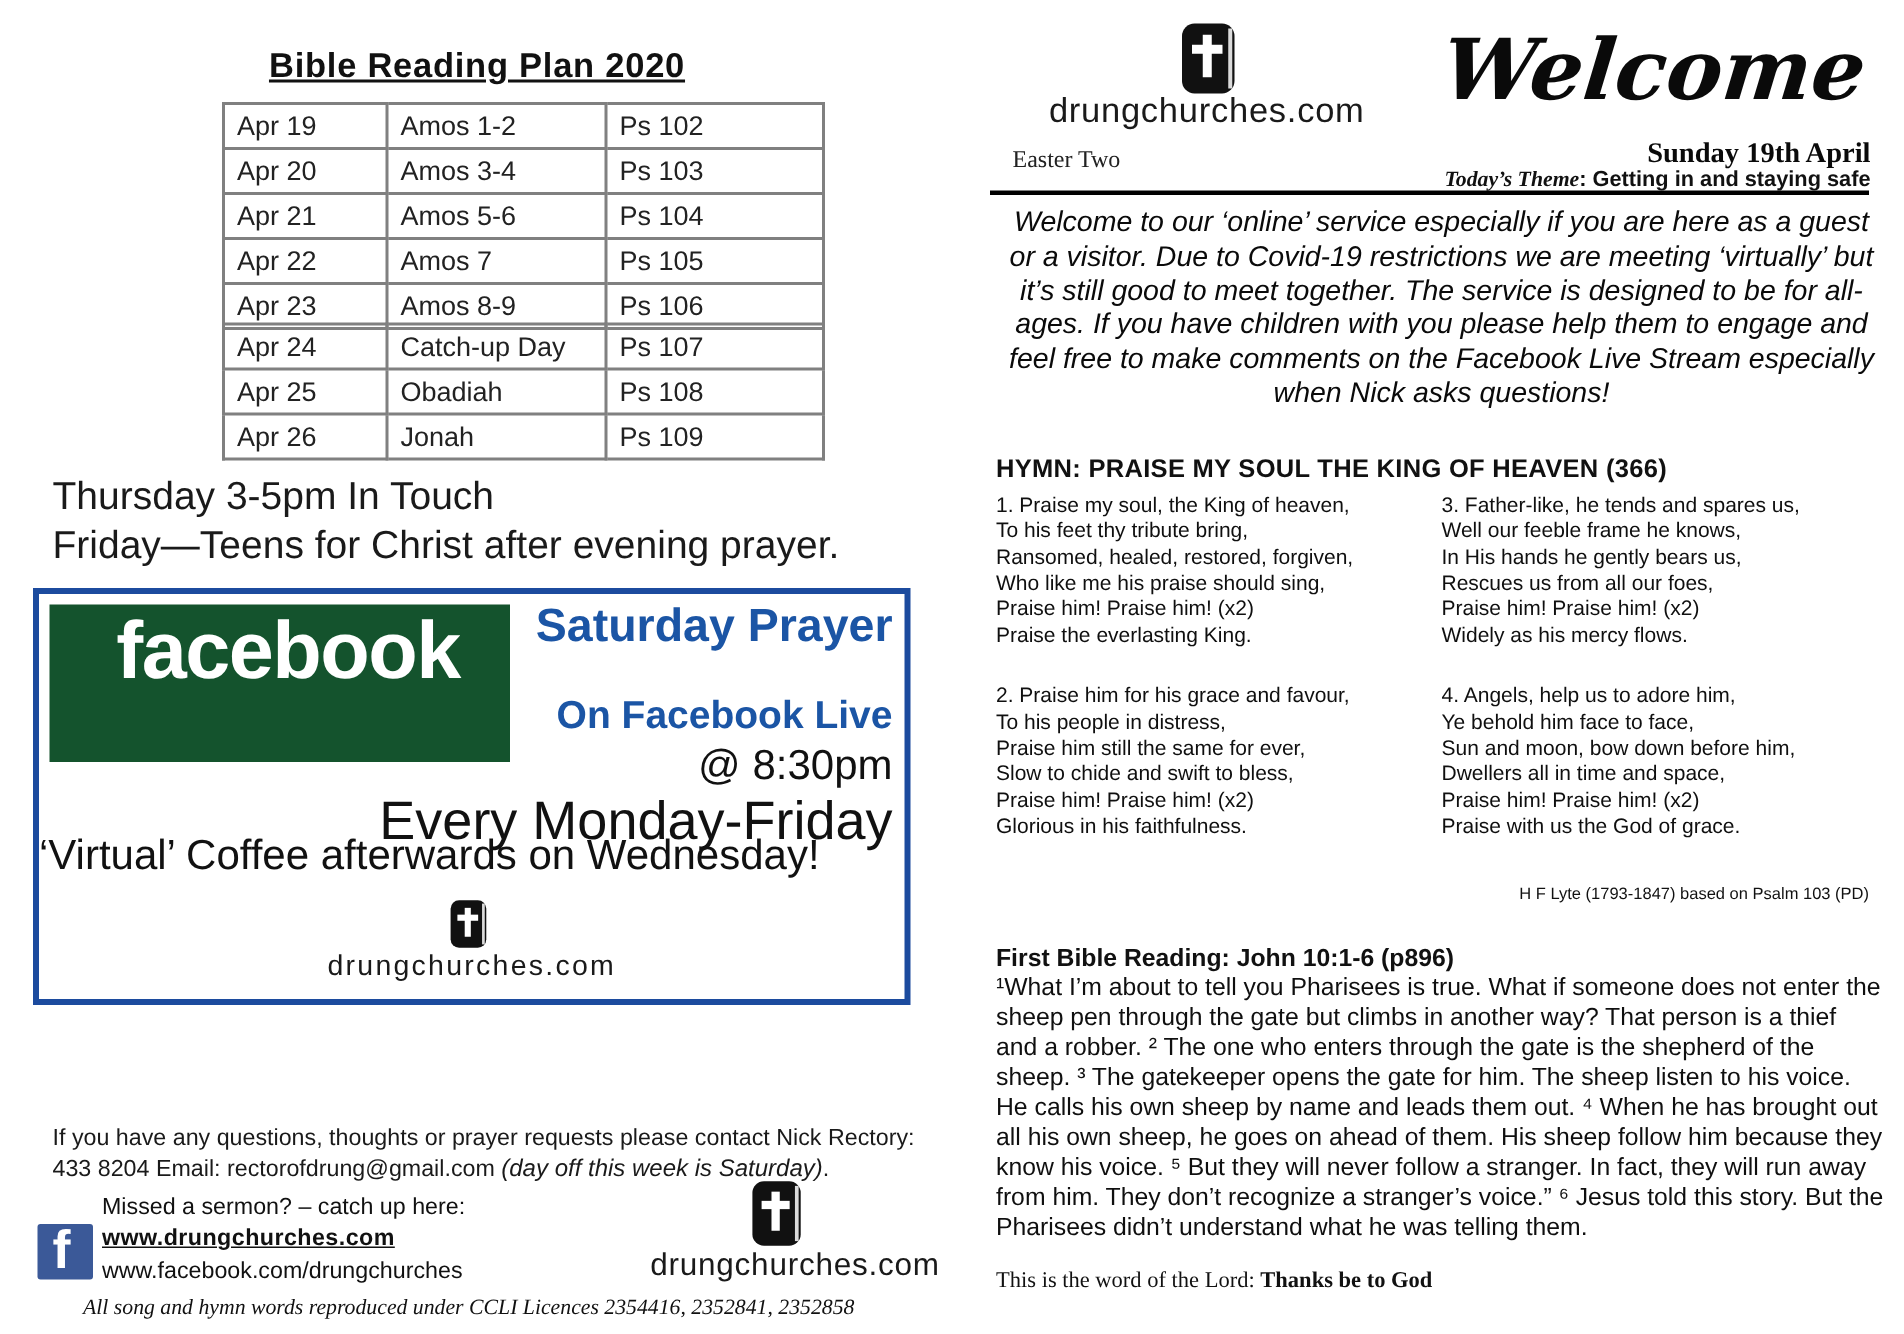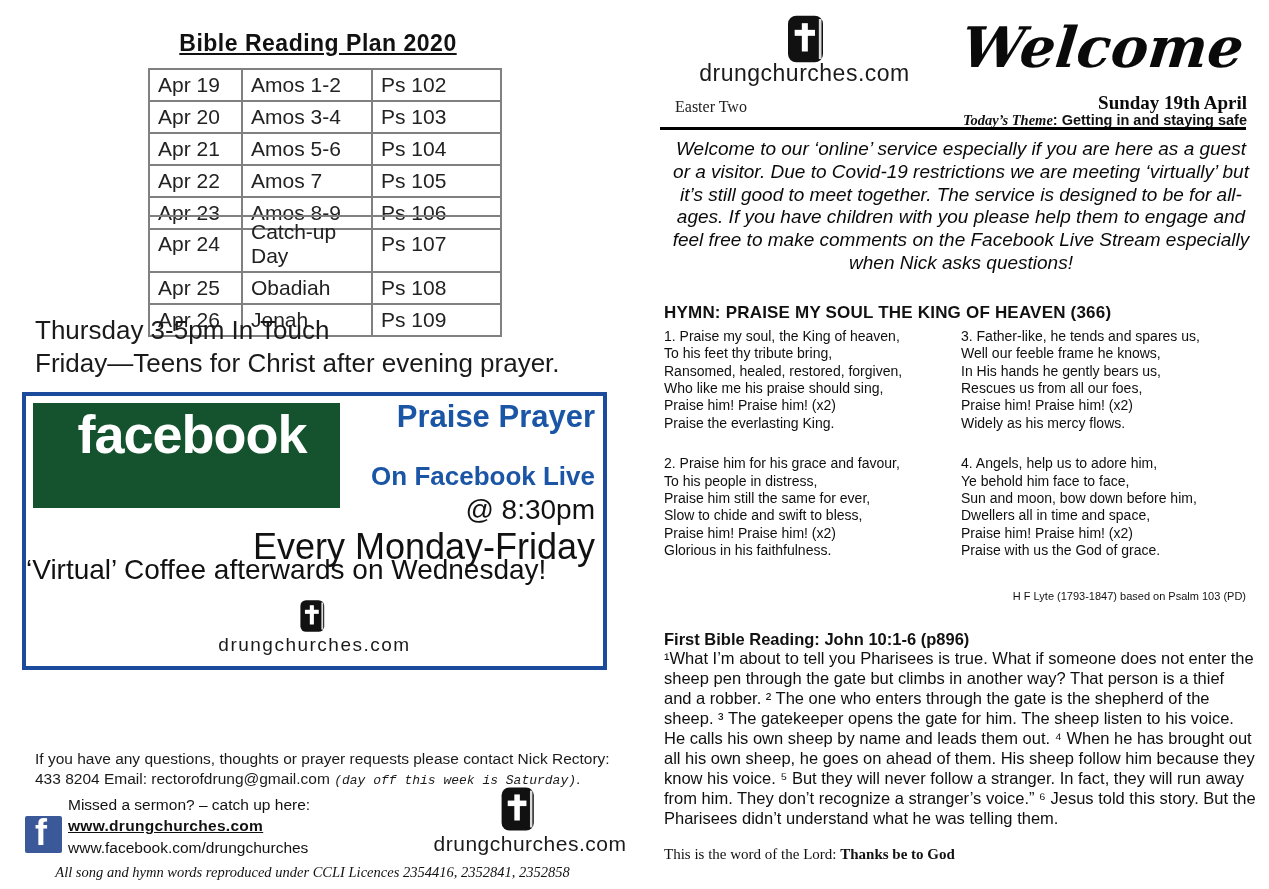--- a/index.html
+++ b/index.html
@@ -2,41 +2,41 @@
 <html><head>
 <meta charset="utf-8">
 <style>
   html,body{margin:0;padding:0;background:#ffffff;}
   body{width:1269px;height:889px;position:relative;font-family:"Liberation Sans",sans-serif;color:#111;overflow:hidden;}
   .abs{position:absolute;}
 
   
   .plan-title{left:150px;top:30px;width:336px;text-align:center;font-size:23px;font-weight:bold;text-decoration:underline;letter-spacing:.5px;}
   table.plan{border-collapse:collapse;width:330px;table-layout:fixed;}
-  table.plan td{border:2px solid #808080;font-size:21px;padding:3px 0 3px 8px;height:22px;color:#222;}
+  table.plan td{border:2px solid #808080;font-size:18px;padding:3px 16px 3px 8px;height:22px;color:#222;}
   .t1{left:148px;top:68px;}
   .t2{left:148px;top:215px;}
   td.c1{width:83px;} td.c2{width:120px;} td.c3{width:119px;}
 
   .schedule{left:35px;top:314px;width:580px;font-size:26px;line-height:1.27;white-space:pre-line;color:#1a1a1a;}
 
   .fb-box{left:22px;top:392px;width:577px;height:270px;border:4px solid #1c4b9e;background:#fff;}
   .fb-logo{position:absolute;left:7px;top:7px;width:296px;height:105px;background:#14532d;display:flex;align-items:flex-start;justify-content:center;padding-left:11px;}
   .fb-logo span{color:#fff;font-size:54px;font-weight:bold;letter-spacing:-1px;font-family:"Liberation Sans",sans-serif;}
   .fb-head{position:absolute;right:8px;top:4px;text-align:right;line-height:1.1;}
   .fb-head .l1{font-size:31px;font-weight:bold;color:#1b55a5;}
   .fb-head .l2{font-size:26px;font-weight:bold;color:#1b55a5;margin-top:28px;}
   .fb-head .l3{font-size:28px;color:#111;margin-top:4px;}
   .fb-head .l4{font-size:36px;color:#111;margin-top:2px;text-align:center;}
   .fb-coffee{position:absolute;left:0;top:158px;width:100%;text-align:left;font-size:28px;color:#111;}
   .fb-site-logo{position:absolute;left:273px;top:203px;}
   .fb-site{position:absolute;left:0;top:238px;width:100%;text-align:center;font-size:19px;letter-spacing:1.5px;color:#1a1a1a;}
 
   .contact{left:35px;top:733px;width:575px;font-size:15.5px;line-height:1.35;color:#1a1a1a;}
-  .contact em{font-family:Liberation Mono, monospace;font-style:italic;font-size:13px;}
+  .contact em{font-family:Liberation Sans, sans-serif;font-style:italic;font-size:16px;}
 
   .fb-icon{left:25px;top:816px;width:37px;height:37px;background:#3b5998;border-radius:2px;overflow:hidden;}
   .fb-icon span{position:absolute;left:10px;top:-4px;color:#fff;font-size:36px;font-weight:bold;}
   .foot-lines{left:68px;top:794px;font-size:15.5px;line-height:1.38;color:#111;}
   .foot-lines .b{font-weight:bold;letter-spacing:.3px;text-decoration:underline;}
   .ccli{left:30px;top:864px;width:565px;text-align:center;font-family:"Liberation Serif",serif;font-style:italic;font-size:14.5px;color:#111;}
   .bottom-logo{left:500px;top:786px;}
   .bottom-site{left:410px;top:832px;width:240px;text-align:center;font-size:21px;letter-spacing:.5px;color:#1a1a1a;}
 
   
@@ -116,21 +116,21 @@
   </table>
 
 <div class="abs schedule">Thursday 3-5pm In Touch
 Friday—Teens for Christ after evening prayer.</div>
 
 <div class="abs fb-box">
   <div class="fb-logo">
       <span>facebook</span>
     </div>
   <div class="fb-head">
-    <div class="l1">Praise Prayer</div>
+    <div class="l1">Saturday Prayer</div>
     <div class="l2">On Facebook Live</div>
     <div class="l3">@ 8:30pm</div>
     <div class="l4">Every Monday-Friday</div>
   </div>
   <div class="fb-coffee">‘Virtual’ Coffee  afterwards on Wednesday!</div>
   <div class="fb-site-logo">
     <svg width="30" height="34" viewBox="0 0 26 30">
         <rect x="1" y="1" width="21" height="28" rx="5" fill="#111"></rect>
         <rect x="19.5" y="3" width="1.6" height="24" fill="#fff" opacity=".85"></rect>
         <rect x="9.3" y="5.5" width="3.6" height="17" fill="#fff"></rect>

